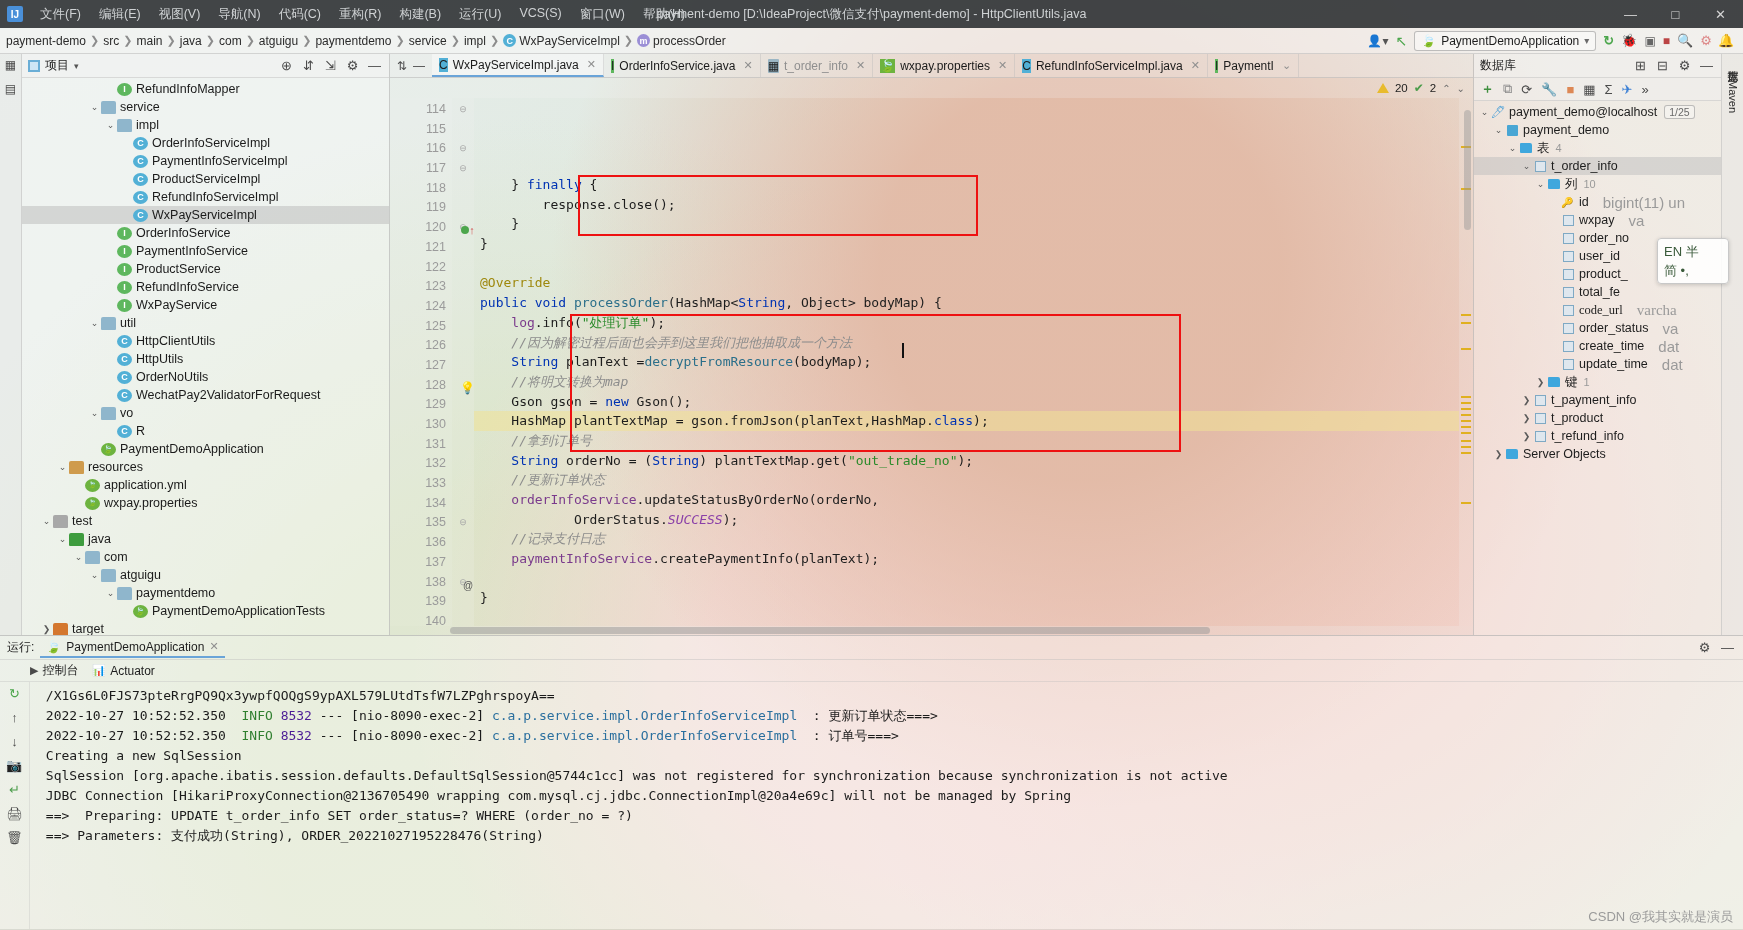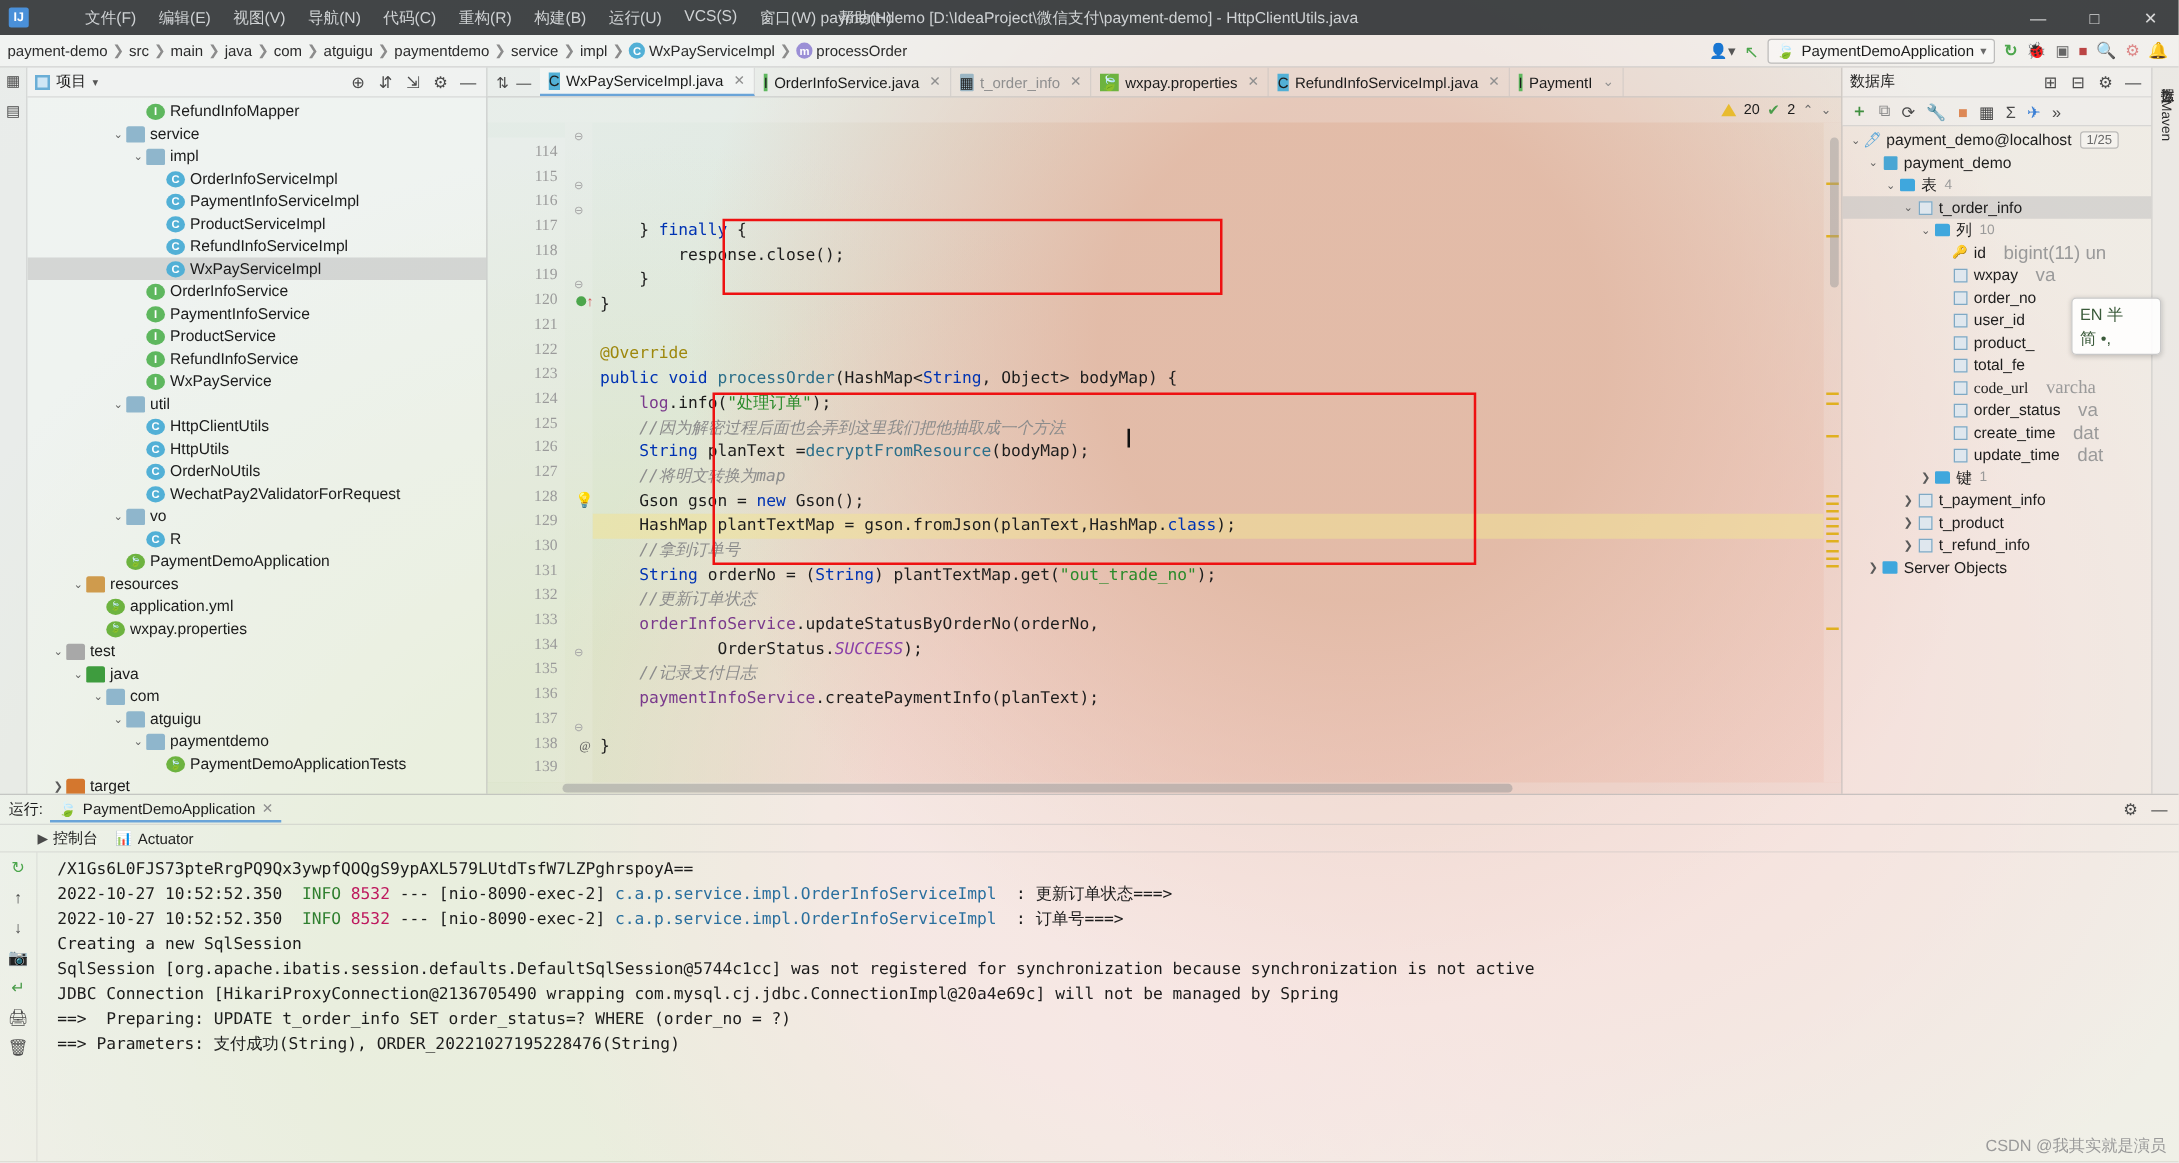--- a/index.html
+++ b/index.html
@@ -22,21 +22,21 @@
       radial-gradient(circle at 30% 84%, rgba(214,226,186,.7) 0 18%, rgba(214,226,186,0) 46%),
       radial-gradient(circle at 12% 40%, rgba(228,236,232,.8) 0 22%, rgba(228,236,232,0) 52%),
       linear-gradient(160deg,#e7efe6 0%,#dfe8dd 22%,#e9e4d8 48%,#efe2dc 70%,#e5ecd9 100%);
     z-index:0;
   }
   #ide{ position:absolute; inset:0; z-index:1; display:flex; flex-direction:column; }
 
   
   .titlebar{
     height:28px; background:rgba(60,63,65,.97); color:#cfd2d4;
-    display:flex; align-items:center; flex:0 0 28px; font-size:12.5px;gap:28px;
+    display:flex; align-items:center; flex:0 0 28px; font-size:12.5px;
   }
   .menu-logo{
     width:16px;height:16px;margin:0 8px 0 7px;background:#4a90d9;
     border-radius:2px;color:#fff;font-size:10px;font-weight:bold;
     display:flex;align-items:center;justify-content:center;flex:0 0 16px;
   }
   .menu-item{padding:3px 9px;white-space:nowrap;cursor:default;font-size:12.5px;}
   .title-text{
     position:absolute;left:0;right:0;text-align:center;font-size:12.5px;
     color:#cfd2d4;pointer-events:none;
@@ -130,23 +130,22 @@
     height:20px;flex:0 0 20px;display:flex;align-items:center;justify-content:flex-end;
     gap:6px;padding-right:8px;font-size:11.5px;background:rgba(245,245,245,.22);
   }
   .warn-tri{width:0;height:0;border-left:6px solid transparent;border-right:6px solid transparent;border-bottom:10px solid #e8bb2e;}
   .chk{color:#4a9c4a;font-size:12px;}
   .chev{color:#6a6a6a;font-size:10px;}
 
   .code-area{flex:1 1 auto;display:flex;min-height:0;position:relative;overflow:hidden;}
   .gutter{
     width:62px;flex:0 0 62px;text-align:right;color:#9b9b9b;font-size:12.5px;
-    font-family:Liberation Serif, serif;padding-top:2px;
+    font-family:Liberation Sans, sans-serif;padding-top:2px;
     background:rgba(246,246,246,.28);
-    margin-top:12px;
   }
   .gline{height:19.7px;line-height:19.7px;padding-right:6px;position:relative;}
   .gmark{position:absolute;right:-26px;top:3px;width:20px;text-align:center;font-size:10px;}
   .dot-run{display:inline-block;width:8px;height:8px;border-radius:50%;background:#4ca64c;}
   .arrow-up{color:#d05050;font-weight:bold;font-size:11px;}
   .bulb{color:#e8b51e;font-size:12px;}
   .fold{
     width:22px;flex:0 0 22px;color:#9b9b9b;font-size:9px;text-align:center;padding-top:2px;
     background:rgba(246,246,246,.18);
   }
@@ -233,21 +232,21 @@
   .console-strip{
     width:30px;flex:0 0 30px;display:flex;flex-direction:column;align-items:center;
     padding-top:4px;gap:9px;font-size:13px;color:#4a4a4a;
     border-right:1px solid rgba(185,185,185,.3);
   }
   .console{
     flex:1 1 auto;font-family:"DejaVu Sans Mono",monospace;font-size:13px;
     padding:4px 0 0 8px;overflow:hidden;white-space:pre;line-height:20px;color:#1b1b1b;
   }
   .lg-info{color:#2f7f2f;}
-  .lg-pid{color:#be185d;}
+  .lg-pid{color:#4c1d95;}
   .lg-cls{color:#2a6f9e;}
   .watermark{
     position:absolute;right:10px;bottom:4px;font-size:13px;color:#9a9a9a;z-index:30;
     font-family:"Liberation Sans",sans-serif;
     margin-top:10px;
   }
   .statusbar{
     height:1px;flex:0 0 1px;background:rgba(200,200,200,.4);
   }
 </style>

